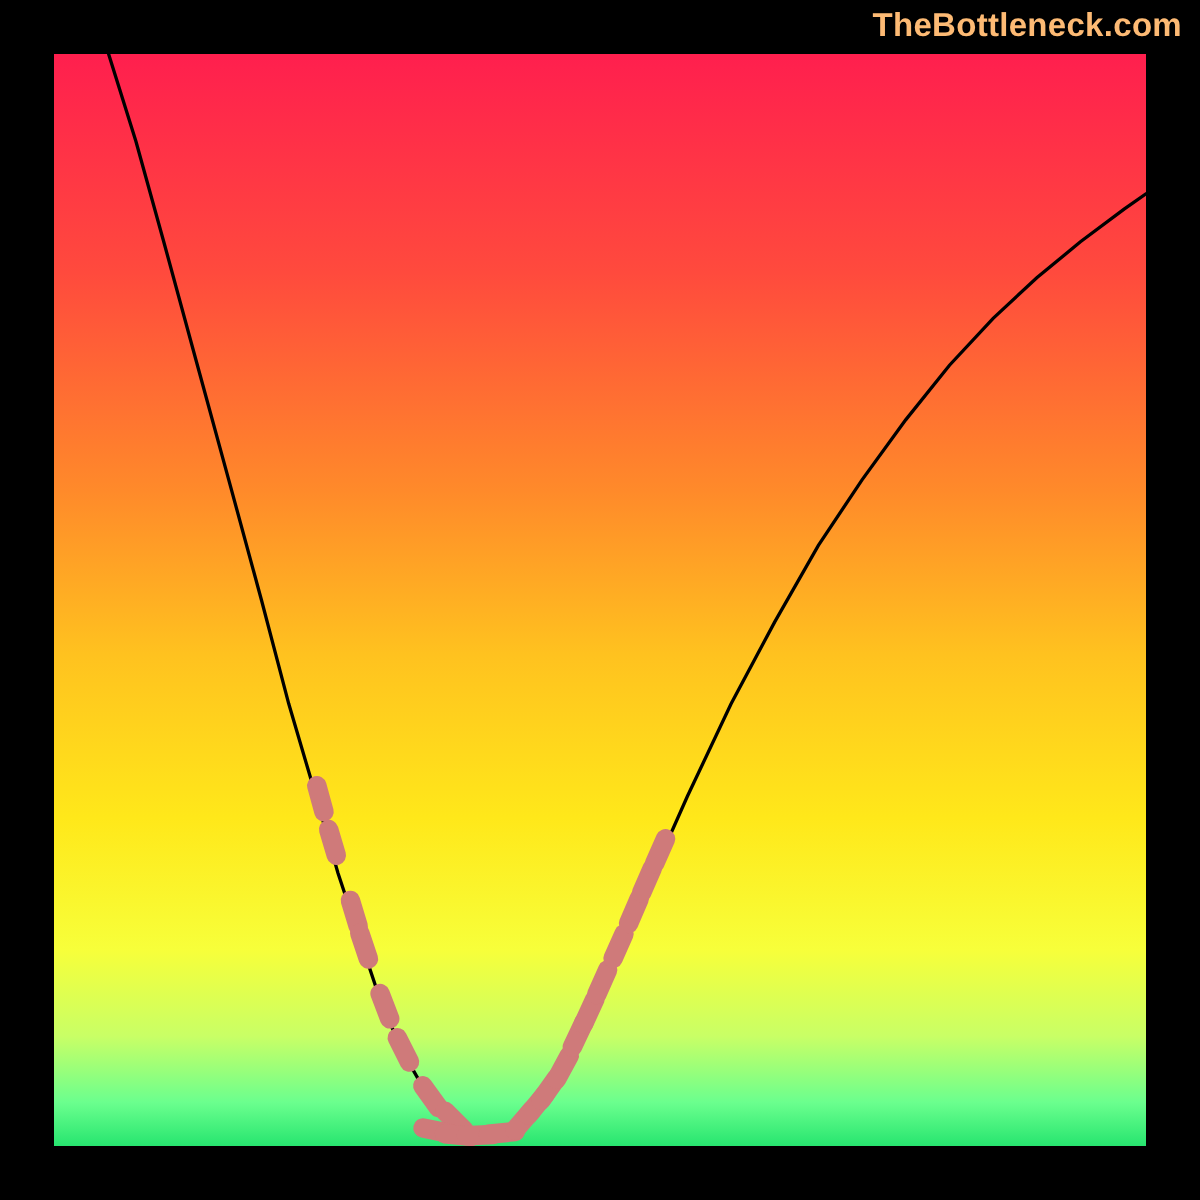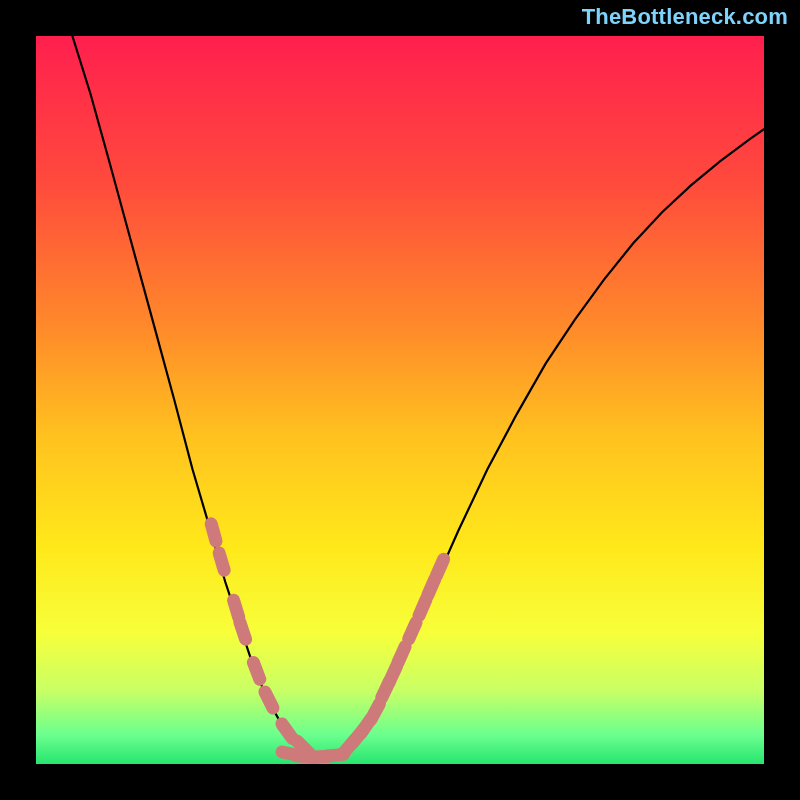--- a/index.html
+++ b/index.html
@@ -14,21 +14,21 @@
   .stage {
     position: relative;
     width: 800px;
     height: 800px;
     background: #000;
   }
   .watermark {
     position: absolute;
     top: 4px;
     right: 12px;
-    color: #7dd3fc;
+    color: #fdba74;
     font-size: 22px;
     font-weight: 600;
     letter-spacing: 0.2px;
     z-index: 10;
     user-select: none;
   }
   .plot-wrap {
     position: absolute;
     left: 36px;
     top: 36px;

